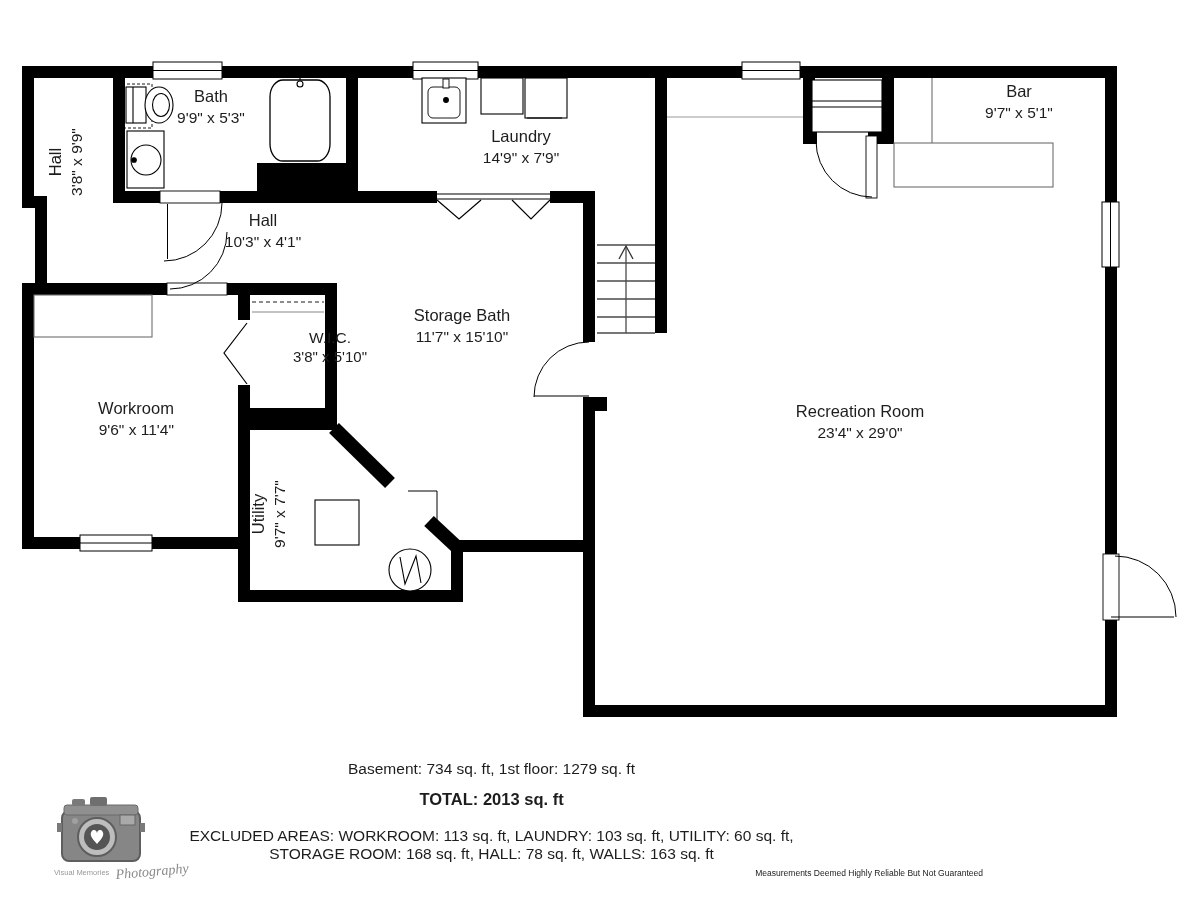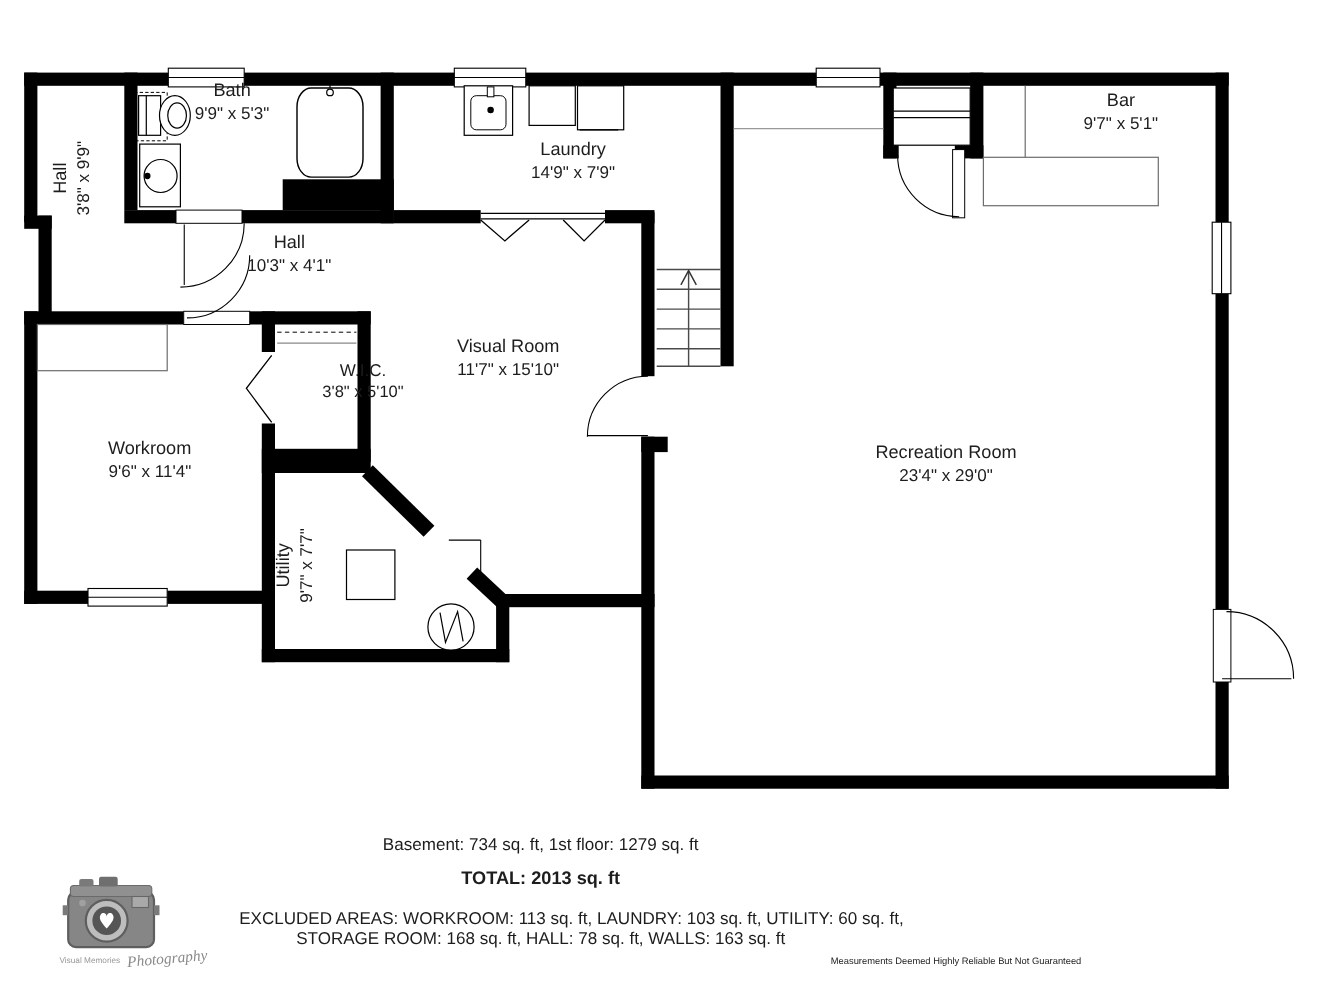--- a/index.html
+++ b/index.html
@@ -219,42 +219,42 @@
         <line x1="252" y1="312" x2="324" y2="312" stroke="#888"></line>
       </g>
     </g>
   </svg>
 
   <div class="room-label vert" style="left:66px;top:162px;">
     <div class="nm">Hall</div>
     <div class="dm">3'8" x 9'9"</div>
   </div>
 
-  <div class="room-label" style="left:211px;top:72px;">
+  <div class="room-label" style="left:211px;top:86px;">
     <div class="nm">Bath</div>
     <div class="dm">9'9" x 5'3"</div>
   </div>
 
   <div class="room-label" style="left:521px;top:126px;">
     <div class="nm">Laundry</div>
     <div class="dm">14'9" x 7'9"</div>
   </div>
 
   <div class="room-label" style="left:1019px;top:81px;">
     <div class="nm">Bar</div>
     <div class="dm">9'7" x 5'1"</div>
   </div>
 
   <div class="room-label" style="left:263px;top:210px;">
     <div class="nm">Hall</div>
     <div class="dm">10'3" x 4'1"</div>
   </div>
 
   <div class="room-label" style="left:462px;top:305px;">
-    <div class="nm">Visual Room</div>
+    <div class="nm">Storage Bath</div>
     <div class="dm">11'7" x 15'10"</div>
   </div>
 
   <div class="room-label small" style="left:285px;top:328px;margin-left:45px;">
     <div class="nm">W.I.C.</div>
     <div class="dm">3'8" x 5'10"</div>
   </div>
 
   <div class="room-label" style="left:136px;top:398px;text-align:right;">
     <div class="nm">Workroom</div>
@@ -266,21 +266,21 @@
     <div class="dm">9'7" x 7'7"</div>
   </div>
 
   <div class="room-label" style="left:860px;top:401px;">
     <div class="nm">Recreation Room</div>
     <div class="dm">23'4" x 29'0"</div>
   </div>
 
   <div class="footer-line f-total" style="top:790px;">TOTAL: 2013 sq. ft</div>
   <div class="footer-line f-sub" style="top:760px;">Basement: 734 sq. ft, 1st floor: 1279 sq. ft</div>
-  <div class="footer-line f-sub" style="top:827px;padding-left:28px;">EXCLUDED AREAS: WORKROOM: 113 sq. ft, LAUNDRY: 103 sq. ft, UTILITY: 60 sq. ft,</div>
+  <div class="footer-line f-sub" style="top:827px;">EXCLUDED AREAS: WORKROOM: 113 sq. ft, LAUNDRY: 103 sq. ft, UTILITY: 60 sq. ft,</div>
   <div class="footer-line f-sub" style="top:845px;">STORAGE ROOM: 168 sq. ft, HALL: 78 sq. ft, WALLS: 163 sq. ft</div>
   <div class="footer-line f-disc" style="top:868px;text-align:right;">Measurements Deemed Highly Reliable But Not Guaranteed</div>
 
   <svg id="logo" width="180" height="90" viewBox="0 0 180 90">
     <g>
       <rect x="32" y="16" width="78" height="50" rx="7" fill="#868686" stroke="#5e5e5e" stroke-width="2"></rect>
       <rect x="34" y="10" width="74" height="10" rx="3" fill="#909090" stroke="#6a6a6a"></rect>
       <rect x="42" y="4" width="13" height="7" rx="2" fill="#7a7a7a"></rect>
       <rect x="60" y="2" width="17" height="9" rx="2" fill="#6f6f6f"></rect>
       <rect x="90" y="20" width="15" height="10" fill="#a9a9a9" stroke="#666"></rect>

